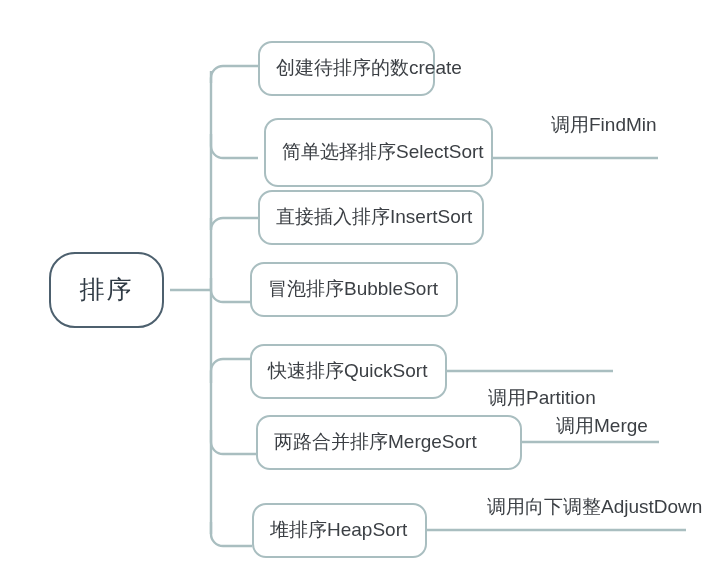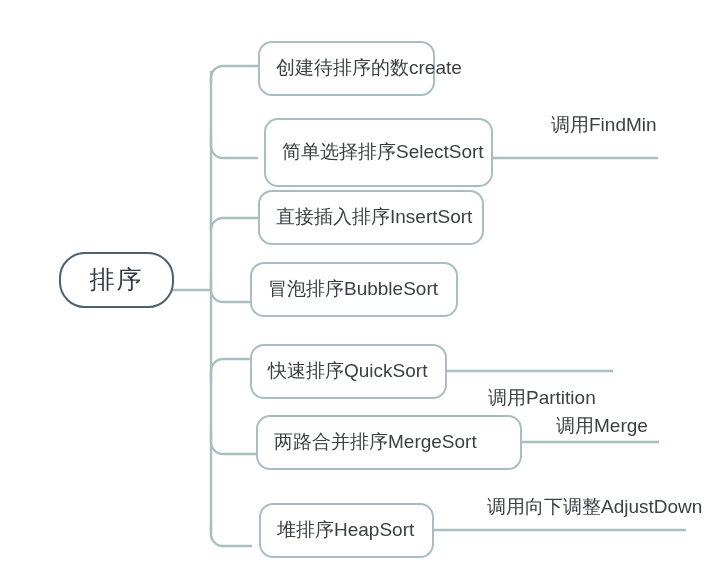--- a/index.html
+++ b/index.html
@@ -83,21 +83,21 @@
       <path d="M211 430 V442 a12 12 0 0 0 12 12 H256"></path>
       <path d="M211 522 V534 a12 12 0 0 0 12 12 H252"></path>
 
       <path d="M487 158 H658"></path>
       <path d="M447 371 H613"></path>
       <path d="M490 442 H659"></path>
       <path d="M427 530 H686"></path>
     </g>
   </svg>
 
-  <div class="node root-node" style="left:59px; top:252px; width:115px; height:56px;">
+  <div class="node root-node" style="left:49px; top:252px; width:115px; height:76px;">
     <span class="node-label">排序</span>
   </div>
 
   <div class="node" style="left:258px; top:41px; width:177px; height:55px;">
     <span class="node-label">创建待排序的数create</span>
   </div>
 
   <div class="node" style="left:264px; top:118px; width:229px; height:69px;">
     <span class="node-label">简单选择排序SelectSort</span>
   </div>
@@ -111,21 +111,21 @@
   </div>
 
   <div class="node" style="left:250px; top:344px; width:197px; height:55px;">
     <span class="node-label">快速排序QuickSort</span>
   </div>
 
   <div class="node" style="left:256px; top:415px; width:266px; height:55px;">
     <span class="node-label">两路合并排序MergeSort</span>
   </div>
 
-  <div class="node" style="left:252px; top:503px; width:175px; height:55px;margin-left:7px;">
+  <div class="node" style="left:252px; top:503px; width:175px; height:55px;">
     <span class="node-label">堆排序HeapSort</span>
   </div>
 
   <div class="annotation" style="left:551px; top:112px;">调用FindMin</div>
 
   <div class="annotation" style="left:488px; top:341px;margin-top:44px;">调用Partition</div>
 
   <div class="annotation" style="left:556px; top:413px;">调用Merge</div>
 
   <div class="annotation" style="left:487px; top:494px;">调用向下调整AdjustDown</div>

